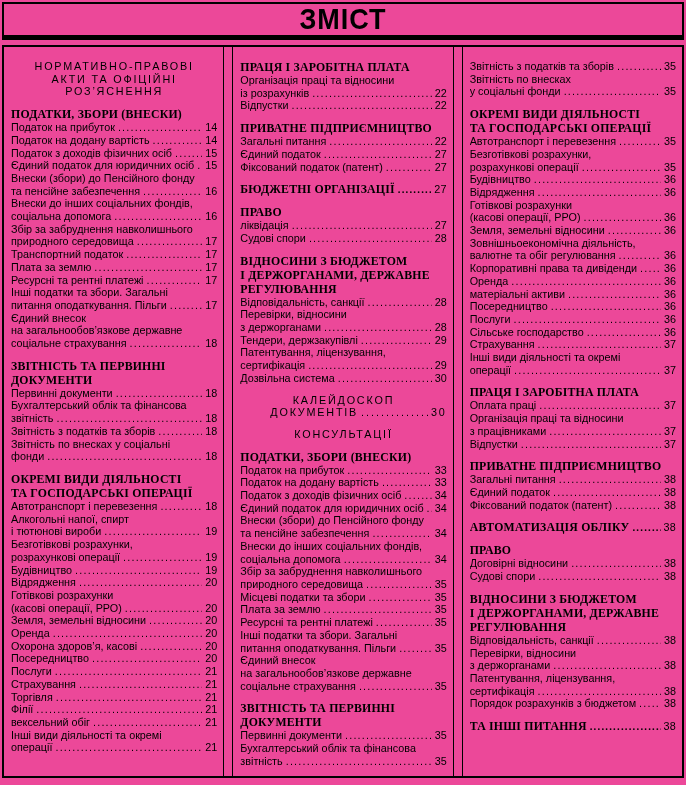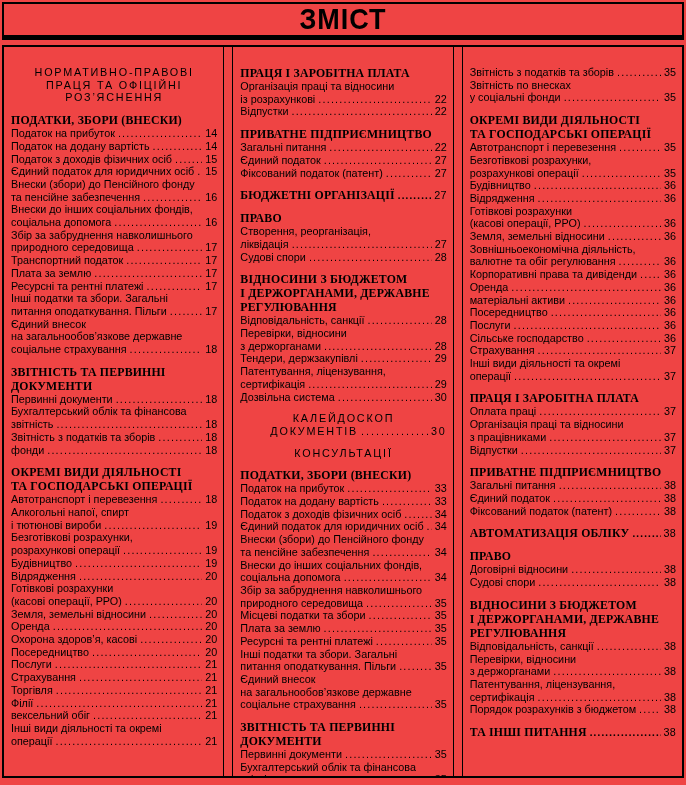--- a/index.html
+++ b/index.html
@@ -3,21 +3,21 @@
 <meta charset="utf-8">
 <style>
   * { margin:0; padding:0; box-sizing:border-box; }
   html,body { background:#ffffff; }
   body {
     width:686px; height:785px;
     font-family:"Liberation Sans", sans-serif;
     color:#000;
     position:relative;
   }
-  .page { width:686px; height:785px; padding:2px; background:#ef4444; }
+  .page { width:686px; height:785px; padding:2px; background:#ec4899; }
 
   .header-box {
     border:2px solid #000;
     border-bottom:5px solid #000;
     height:38px;
     display:flex; align-items:center; justify-content:center;
   }
   .header-title {
     font-family:"Liberation Sans", sans-serif;
     font-weight:bold; font-size:27px; letter-spacing:1px;
@@ -36,21 +36,21 @@
     padding:7px 6px 4px 7px;
     overflow:hidden;
   }
   .col-sep {
     width:10px; flex:0 0 10px;
     border-left:1.5px solid #000;
     border-right:1.5px solid #000;
   }
 
   .block { margin-top:9px; }
-  .block:first-child { margin-top:12px; }
+  .block:first-child { margin-top:6px; }
 
   .h-big {
     font-family:"Liberation Sans", sans-serif;
     font-size:12.5px; line-height:16px; letter-spacing:1.8px;
     text-align:center;
     margin-bottom:2px;
   }
   .h-bold {
     font-family:"Liberation Serif", serif;
     font-weight:bold;
@@ -88,21 +88,21 @@
 
 <div class="page">
   <div class="header-box">
     <div class="header-title">ЗМІСТ</div>
   </div>
   <div class="content-box">
       <div class="column">
         <div class="block">
           <div class="h-big">
             <div class="line">НОРМАТИВНО-ПРАВОВІ</div>
-            <div class="line">ПРАЦЯ ТА ОФІЦІЙНІ</div>
+            <div class="line">АКТИ ТА ОФІЦІЙНІ</div>
             <div class="line">РОЗ’ЯСНЕННЯ</div>
           </div>
         </div>
         <div class="block">
           <div class="h-bold">
             <div class="line">ПОДАТКИ, ЗБОРИ (ВНЕСКИ)</div>
           </div>
           <div class="item">
             <div class="line row">
               <span class="txt">Податок на прибуток</span>
@@ -215,20 +215,21 @@
             </div>
           </div>
           <div class="item">
             <div class="line row">
               <span class="txt">Звітність з податків та зборів</span>
               <span class="leader"></span>
               <span class="page-num">18</span>
             </div>
           </div>
           <div class="item">
+            <div class="line">Звітність по внесках у соціальні</div>
             <div class="line row">
               <span class="txt">фонди</span>
               <span class="leader"></span>
               <span class="page-num">18</span>
             </div>
           </div>
         </div>
         <div class="block">
           <div class="h-bold">
             <div class="line">ОКРЕМІ ВИДИ ДІЯЛЬНОСТІ</div>
@@ -354,21 +355,21 @@
       </div>
       <div class="col-sep"></div>
       <div class="column">
         <div class="block">
           <div class="h-bold">
             <div class="line">ПРАЦЯ І ЗАРОБІТНА ПЛАТА</div>
           </div>
           <div class="item">
             <div class="line">Організація праці та відносини</div>
             <div class="line row">
-              <span class="txt">із розрахункові</span>
+              <span class="txt">із розрахунків</span>
               <span class="leader"></span>
               <span class="page-num">22</span>
             </div>
           </div>
           <div class="item">
             <div class="line row">
               <span class="txt">Відпустки</span>
               <span class="leader"></span>
               <span class="page-num">22</span>
             </div>
@@ -407,21 +408,20 @@
               <span class="leader"></span>
               <span class="page-num">27</span>
             </div>
           </div>
         </div>
         <div class="block">
           <div class="h-bold">
             <div class="line">ПРАВО</div>
           </div>
           <div class="item">
-            <div class="line">Створення, реорганізація,</div>
             <div class="line row">
               <span class="txt">ліквідація</span>
               <span class="leader"></span>
               <span class="page-num">27</span>
             </div>
           </div>
           <div class="item">
             <div class="line row">
               <span class="txt">Судові спори</span>
               <span class="leader"></span>

